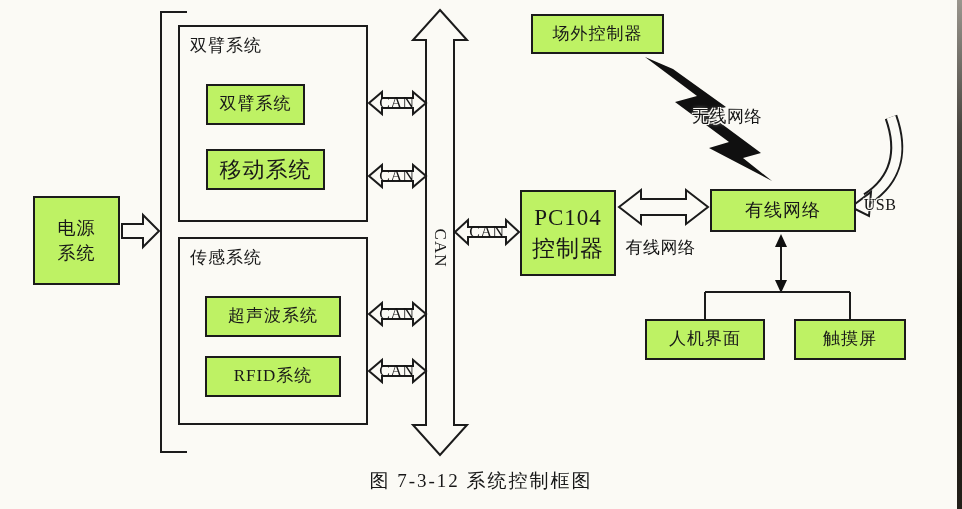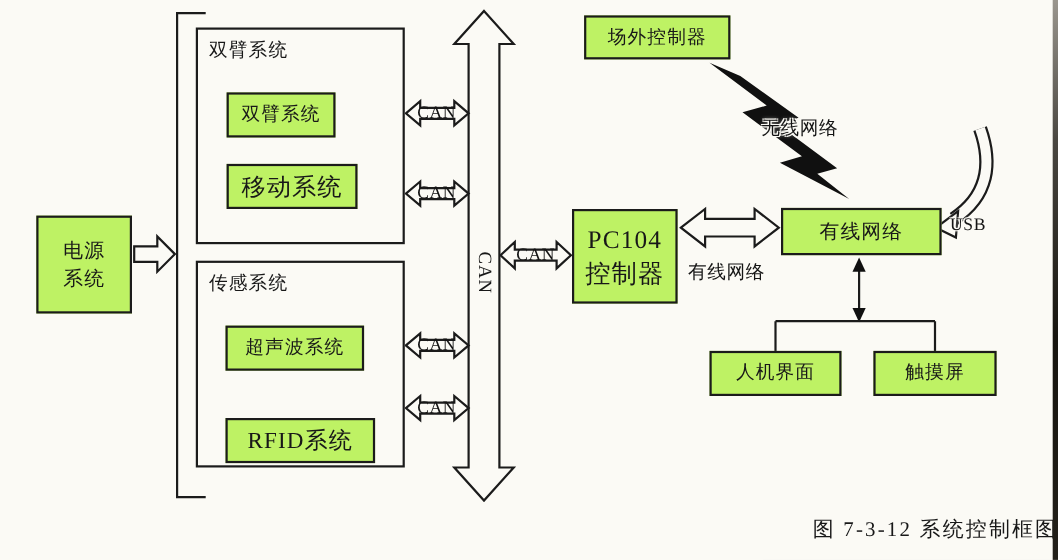--- a/index.html
+++ b/index.html
@@ -51,21 +51,21 @@
   .vlabel {
     position: absolute;
     left: 413px; top: 236px; width: 54px; height: 24px;
     display: flex; align-items: center; justify-content: center;
     transform: rotate(90deg);
     font-size: 17px; letter-spacing: 1px;
   }
   .caption {
     position: absolute;
     left: 0; top: 468px; width: 962px;
-    text-align: right;
+    text-align: center;
     font-size: 19px;
     letter-spacing: 2px;
   }
   .scan-edge {
     position: absolute;
     right: 0; top: 0; width: 5px; height: 509px;
     background: linear-gradient(to bottom, #9a968e 0%, #4a4741 25%, #17150f 60%, #23201a 100%);
   }
   svg .ink { stroke: #1b1b1b; stroke-width: 2; fill: none; }
   svg .block { stroke: #1b1b1b; stroke-width: 2; fill: #fbfaf5; }
@@ -117,24 +117,24 @@
   <div class="box" style="left:206px; top:84px; width:99px; height:41px; font-size:17px;">
     <span>双臂系统</span>
   </div>
   <div class="box" style="left:206px; top:149px; width:119px; height:41px; font-size:22px;">
     <span>移动系统</span>
   </div>
 
   <div class="group-box" style="left:178px; top:237px; width:190px; height:188px;">
     <span class="group-label">传感系统</span>
   </div>
-  <div class="box" style="left:205px; top:296px; width:126px; height:41px; font-size:17px;">
+  <div class="box" style="left:205px; top:296px; width:136px; height:41px; font-size:17px;">
     <span>超声波系统</span>
   </div>
-  <div class="box" style="left:205px; top:356px; width:136px; height:41px; font-size:21px;margin-top:24px;">
+  <div class="box" style="left:205px; top:356px; width:136px; height:41px; font-size:17px;">
     <span>RFID系统</span>
   </div>
 
   <div class="box" style="left:531px; top:14px; width:133px; height:40px; font-size:17px;">
     <span>场外控制器</span>
   </div>
 
 
   <div class="box" style="left:520px; top:190px; width:96px; height:86px; font-size:23px;">
     <span>PC104</span>

